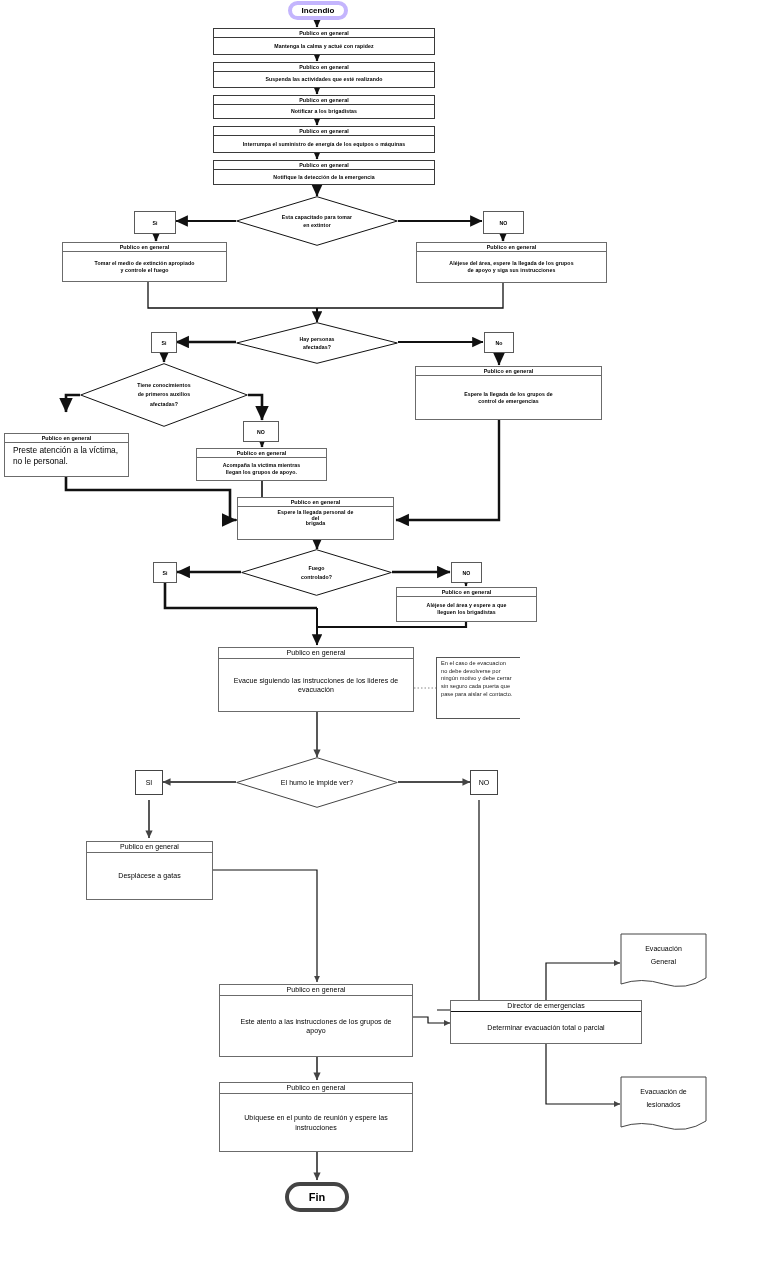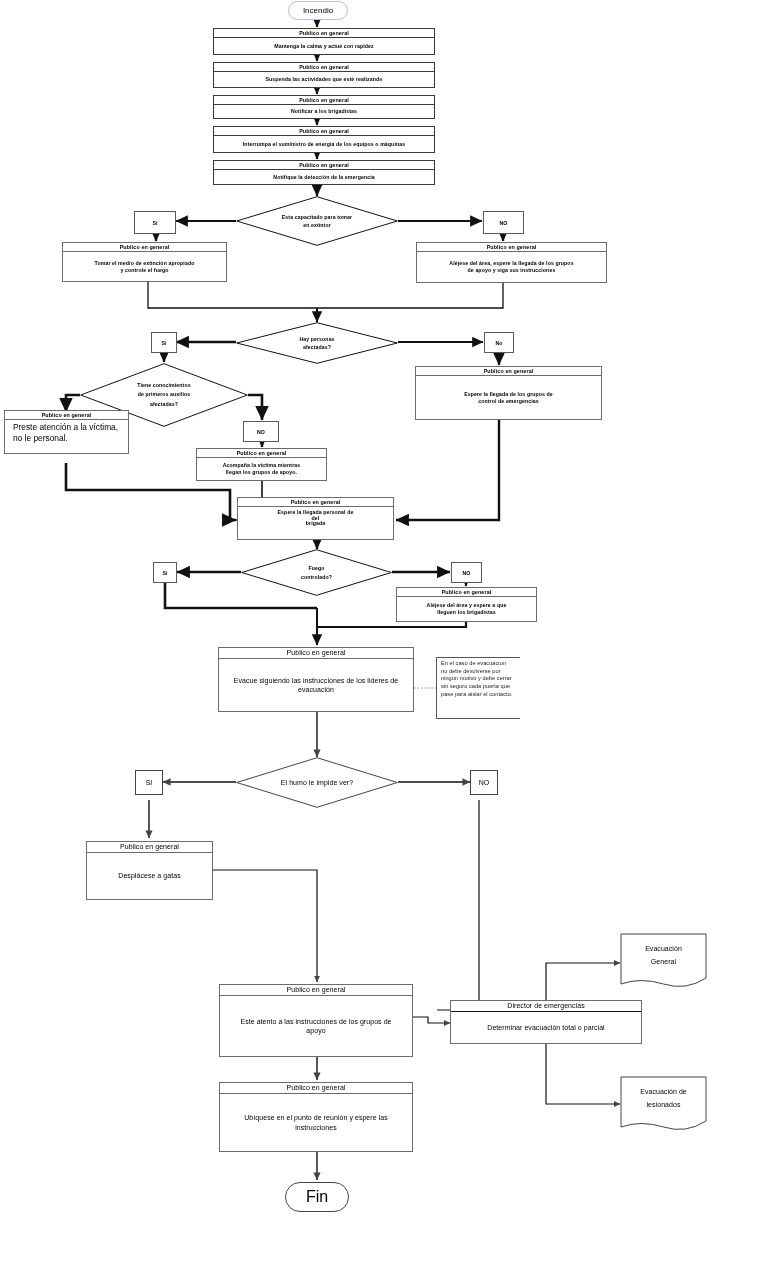--- a/index.html
+++ b/index.html
@@ -59,26 +59,27 @@
   .proc.thick .hdr { border-bottom: 1px solid #3a3a3a; }
 
   
   .t6  { font-size: 5.2px; letter-spacing: .1px; font-weight: 700; }
   .t6b { font-size: 5.4px; letter-spacing: .1px; font-weight: 700; }
   .t8  { font-size: 7px;   letter-spacing: .05px; }
   .t9  { font-size: 8px; }
 
   
   .term {
-    border: 1px solid #c4b5fd;
+    border: 4px solid #c4b5fd;
     border-radius: 999px;
     display: flex;
     align-items: center;
     justify-content: center;
     text-align: center;
+    font-weight: bold;
   }
 
   
   .ynbox {
     border: 1px solid #5a5a5a;
     display: flex;
     align-items: center;
     justify-content: center;
     text-align: center;
   }
@@ -338,21 +339,21 @@
       <div>Tiene conocimientos</div>
       <div>de primeros auxilios</div>
       <div>afectadas?</div>
     </div>
   </div>
 
   <div class="node ynbox t6" style="left:243px; top:421px; width:36px; height:21px;">
     <span>NO</span>
   </div>
 
-  <div class="node proc" style="left:4px; top:410px; width:125px; height:44px;">
+  <div class="node proc" style="left:4px; top:433px; width:125px; height:44px;">
     <div class="hdr t6b">Publico en general</div>
     <div class="body" style="align-items:flex-start; padding-top:2px;">
       <div class="overflowtxt" style="font-size:8.4px; line-height:1.25; text-align:left; margin-left:-2px;">
         <div>Preste atención a la víctima,</div>
         <div>no le   personal.</div>
       </div>
     </div>
   </div>
 
   <div class="node proc" style="left:196px; top:448px; width:131px; height:33px;">
@@ -484,17 +485,17 @@
   <div class="node proc" style="left:219px; top:1082px; width:194px; height:70px; border-color:#6b6b6b;">
     <div class="hdr t8">Publico en general</div>
     <div class="body t8">
       <div>
         <div>Ubíquese en el punto de reunión y espere las</div>
         <div>instrucciones</div>
       </div>
     </div>
   </div>
 
-  <div class="node term" style="left:285px; top:1182px; width:64px; height:30px; font-size:16px; border-color:#444;align-items:center;">
+  <div class="node term" style="left:285px; top:1182px; width:64px; height:30px; font-size:11px; border-color:#444;align-items:center;">
     <span>Fin</span>
   </div>
 
 </div>
 
 </body></html>

